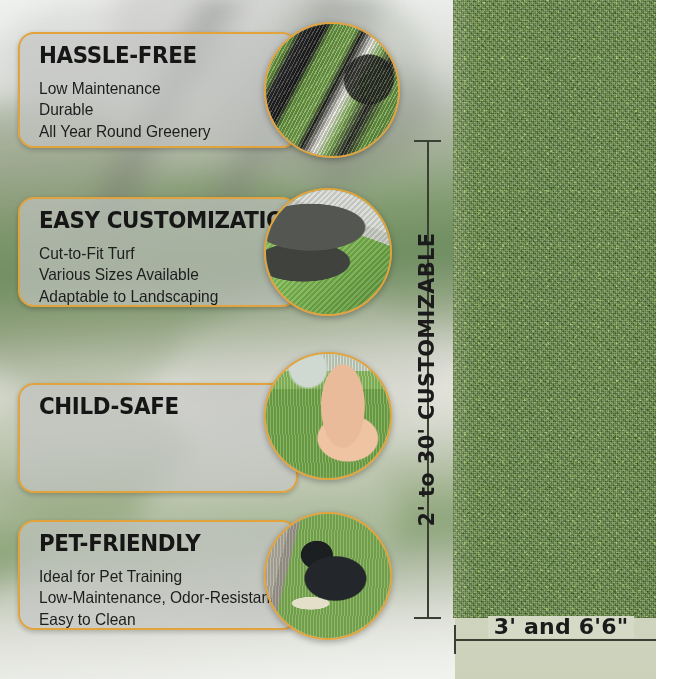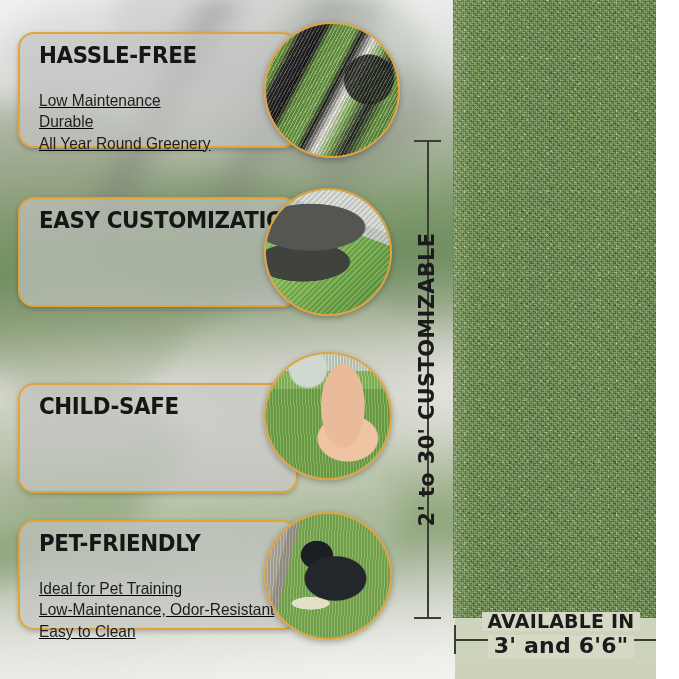--- a/index.html
+++ b/index.html
@@ -129,21 +129,21 @@
     font-family: "DejaVu Sans", sans-serif;
     font-weight: 700;
     font-size: 23px;
     letter-spacing: -0.4px;
     color: #161616;
     line-height: 1.12;
     white-space: nowrap;
     transform: scaleX(.93);
     transform-origin: left center;
   }
-  .card-lines { margin-top: 21px; text-decoration: underline; }
+  .card-lines { margin-top: 9px; }
   .card-line {
     font-family: "Liberation Sans", sans-serif;
     font-size: 16.5px;
     color: #1d1d1d;
     line-height: 1.30;
     white-space: nowrap;
     transform: scaleX(.94);
     transform-origin: left center;
   }
 
@@ -339,20 +339,25 @@
       <div class="card-line">Durable</div>
       <div class="card-line">All Year Round Greenery</div>
     </div>
   </div>
   <div class="circle c1">
     <div class="ph ph1"></div>
   </div>
 
   <div class="card card2">
     <div class="card-title">EASY CUSTOMIZATION</div>
+    <div class="card-lines">
+      <div class="card-line">Cut-to-Fit Turf</div>
+      <div class="card-line">Various Sizes Available</div>
+      <div class="card-line">Adaptable to Landscaping</div>
+    </div>
   </div>
   <div class="circle c2">
     <div class="ph ph2"></div>
   </div>
 
   <div class="card card3">
     <div class="card-title">CHILD-SAFE</div>
   </div>
   <div class="circle c3">
     <div class="ph ph3"></div>
@@ -374,17 +379,16 @@
   <div class="vdim-line"></div>
   <div class="vdim-cap-bot"></div>
   <div class="vdim-label">
     <span>2' to 30'  CUSTOMIZABLE</span>
   </div>
 
   <div class="hdim-cap-l"></div>
   <div class="hdim-line"></div>
   <div class="hdim-cap-r"></div>
   <div class="hdim-text-wrap">
-    <div class="hdim-l1 hdim-l1-box">AVAILABLE IN</div>
     <div class="hdim-l2 hdim-l2-box">3' and 6'6"</div>
   </div>
 
 </div>
 
 </body></html>

